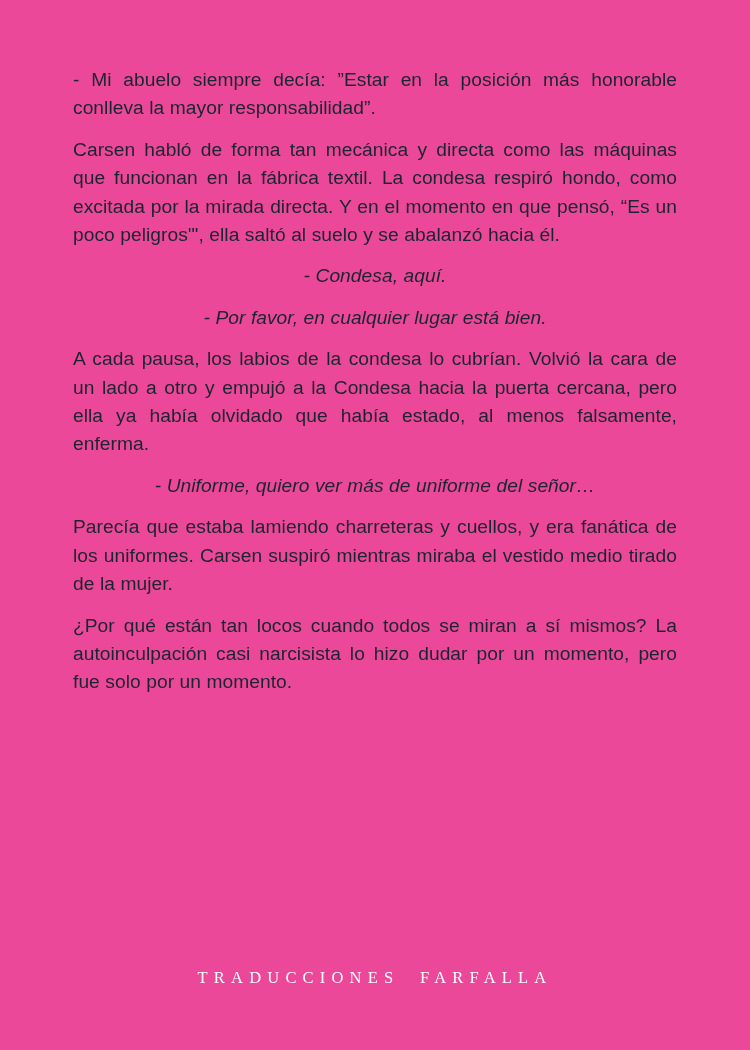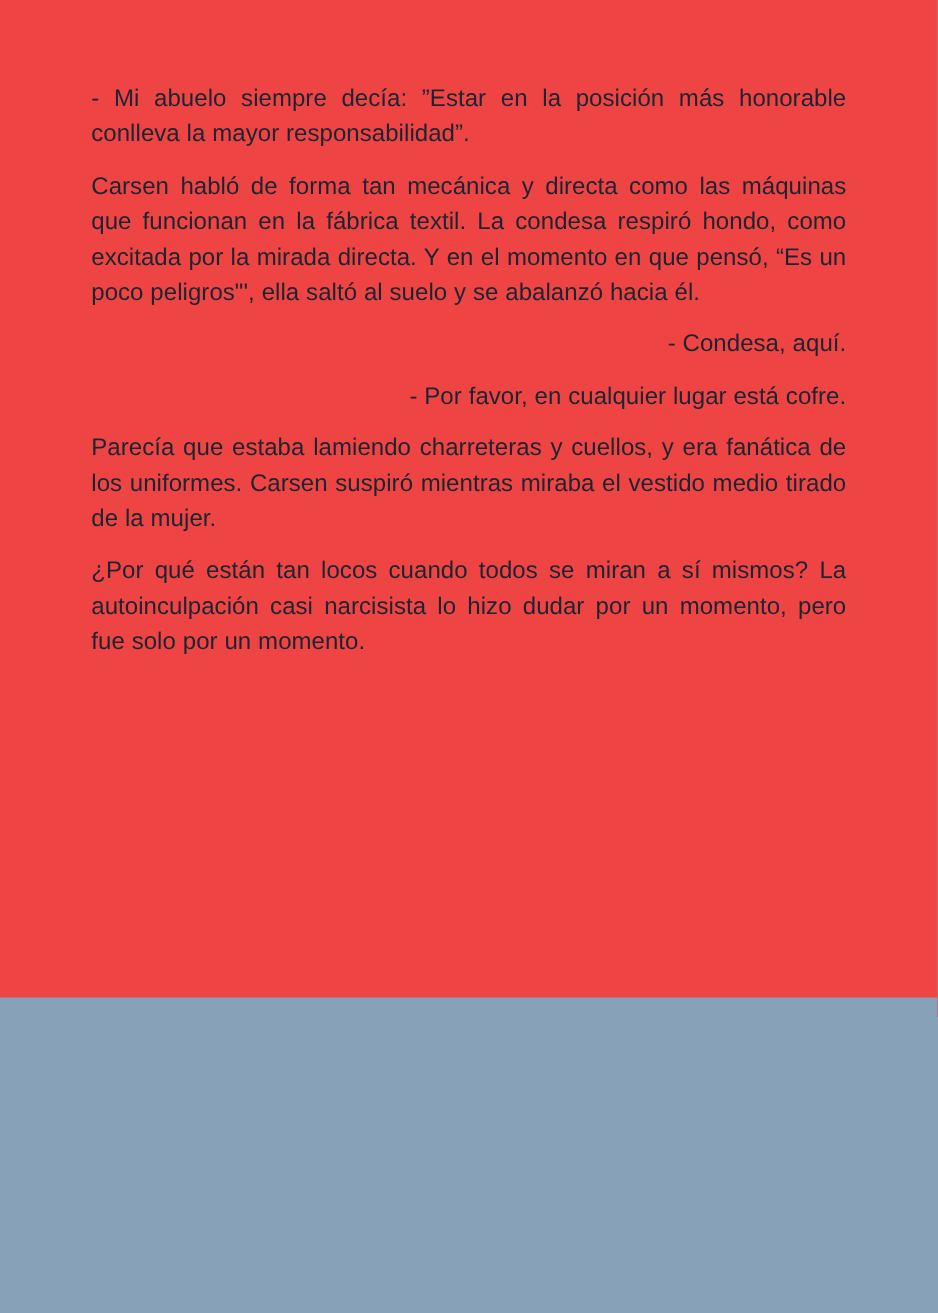--- a/index.html
+++ b/index.html
@@ -10,22 +10,22 @@
     width: 750px;
     height: 1050px;
     background: #86a1b8;
     font-family: "Liberation Sans", sans-serif;
     overflow: hidden;
   }
 
   .page {
     position: relative;
     width: 750px;
-    height: 798px;
-    background: #ef4444;
+    height: 1050px;
+    background: #ec4899;
     box-sizing: border-box;
   }
 
   .content {
     position: absolute;
     left: 73px;
     top: 66px;
     width: 604px;
   }
 
@@ -36,21 +36,22 @@
     color: #1b2531;
     text-align: justify;
     text-justify: inter-word;
     letter-spacing: 0.05px;
     word-spacing: 0.1px;
     -webkit-font-smoothing: antialiased;
   }
 
   
   .para.dialogue {
-    text-align: right;
+    text-align: center;
+    font-style: italic;
   }
 
   .footer {
     position: absolute;
     left: 0;
     right: 0;
     top: 968px;
     text-align: center;
     font-family: "Liberation Serif", serif;
     font-size: 16.5px;
@@ -62,20 +63,23 @@
 </head>
 <body>
 
 <div class="page">
 
   <div class="content">
 
     <p class="para">- Mi abuelo siempre decía: ”Estar en la posición más honorable conlleva la mayor responsabilidad”.</p>
     <p class="para">Carsen habló de forma tan mecánica y directa como las máquinas que funcionan en la fábrica textil. La condesa respiró hondo, como excitada por la mirada directa. Y en el momento en que pensó, “Es un poco peligros"', ella saltó al suelo y se abalanzó hacia él.</p>
     <p class="para dialogue">- Condesa, aquí.</p>
-    <p class="para dialogue">- Por favor, en cualquier lugar está cofre.</p>
+    <p class="para dialogue">- Por favor, en cualquier lugar está bien.</p>
+    <p class="para">A cada pausa, los labios de la condesa lo cubrían. Volvió la cara de un lado a otro y empujó a la Condesa hacia la puerta cercana, pero ella ya había olvidado que había estado, al menos falsamente, enferma.</p>
+    <p class="para dialogue">- Uniforme, quiero ver más de uniforme del señor…</p>
     <p class="para">Parecía que estaba lamiendo charreteras y cuellos, y era fanática de los uniformes. Carsen suspiró mientras miraba el vestido medio tirado de la mujer.</p>
     <p class="para">¿Por qué están tan locos cuando todos se miran a sí mismos? La autoinculpación casi narcisista lo hizo dudar por un momento, pero fue solo por un momento.</p>
 
   </div>
 
+  <div class="footer">TRADUCCIONES  FARFALLA</div>
 
 </div>
 
 </body></html>

